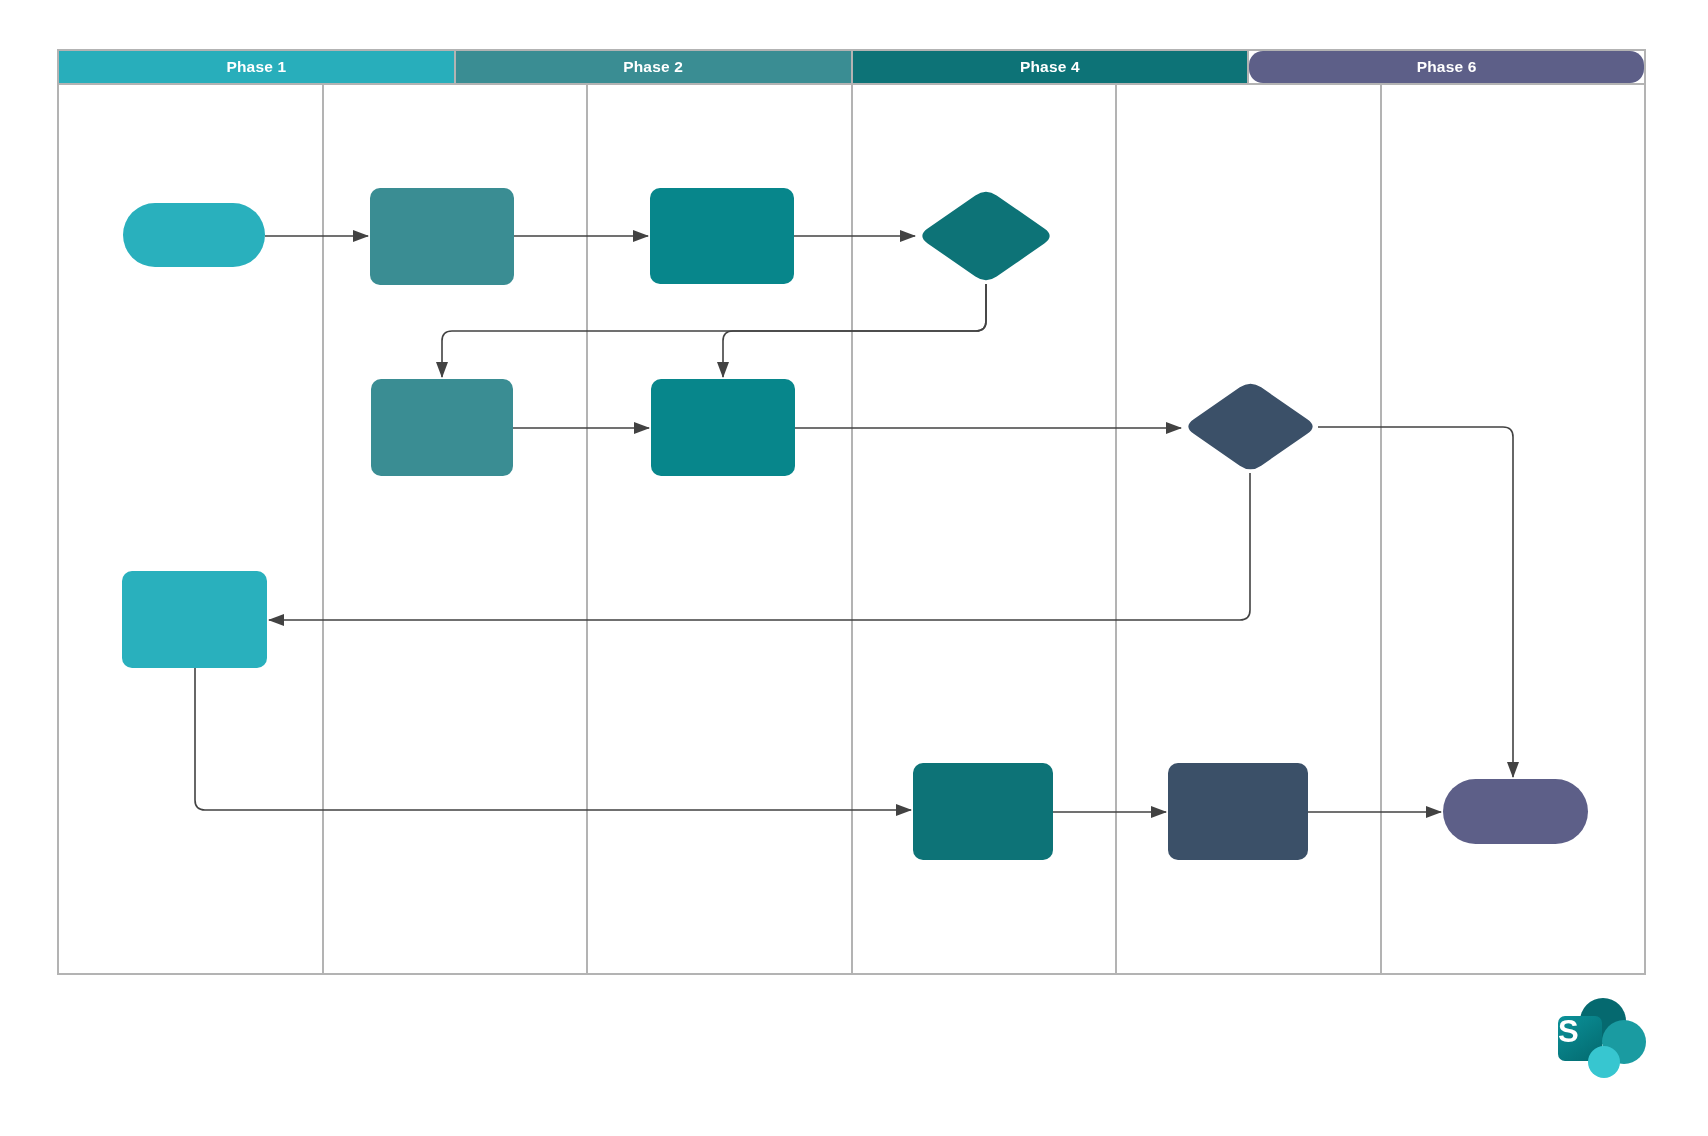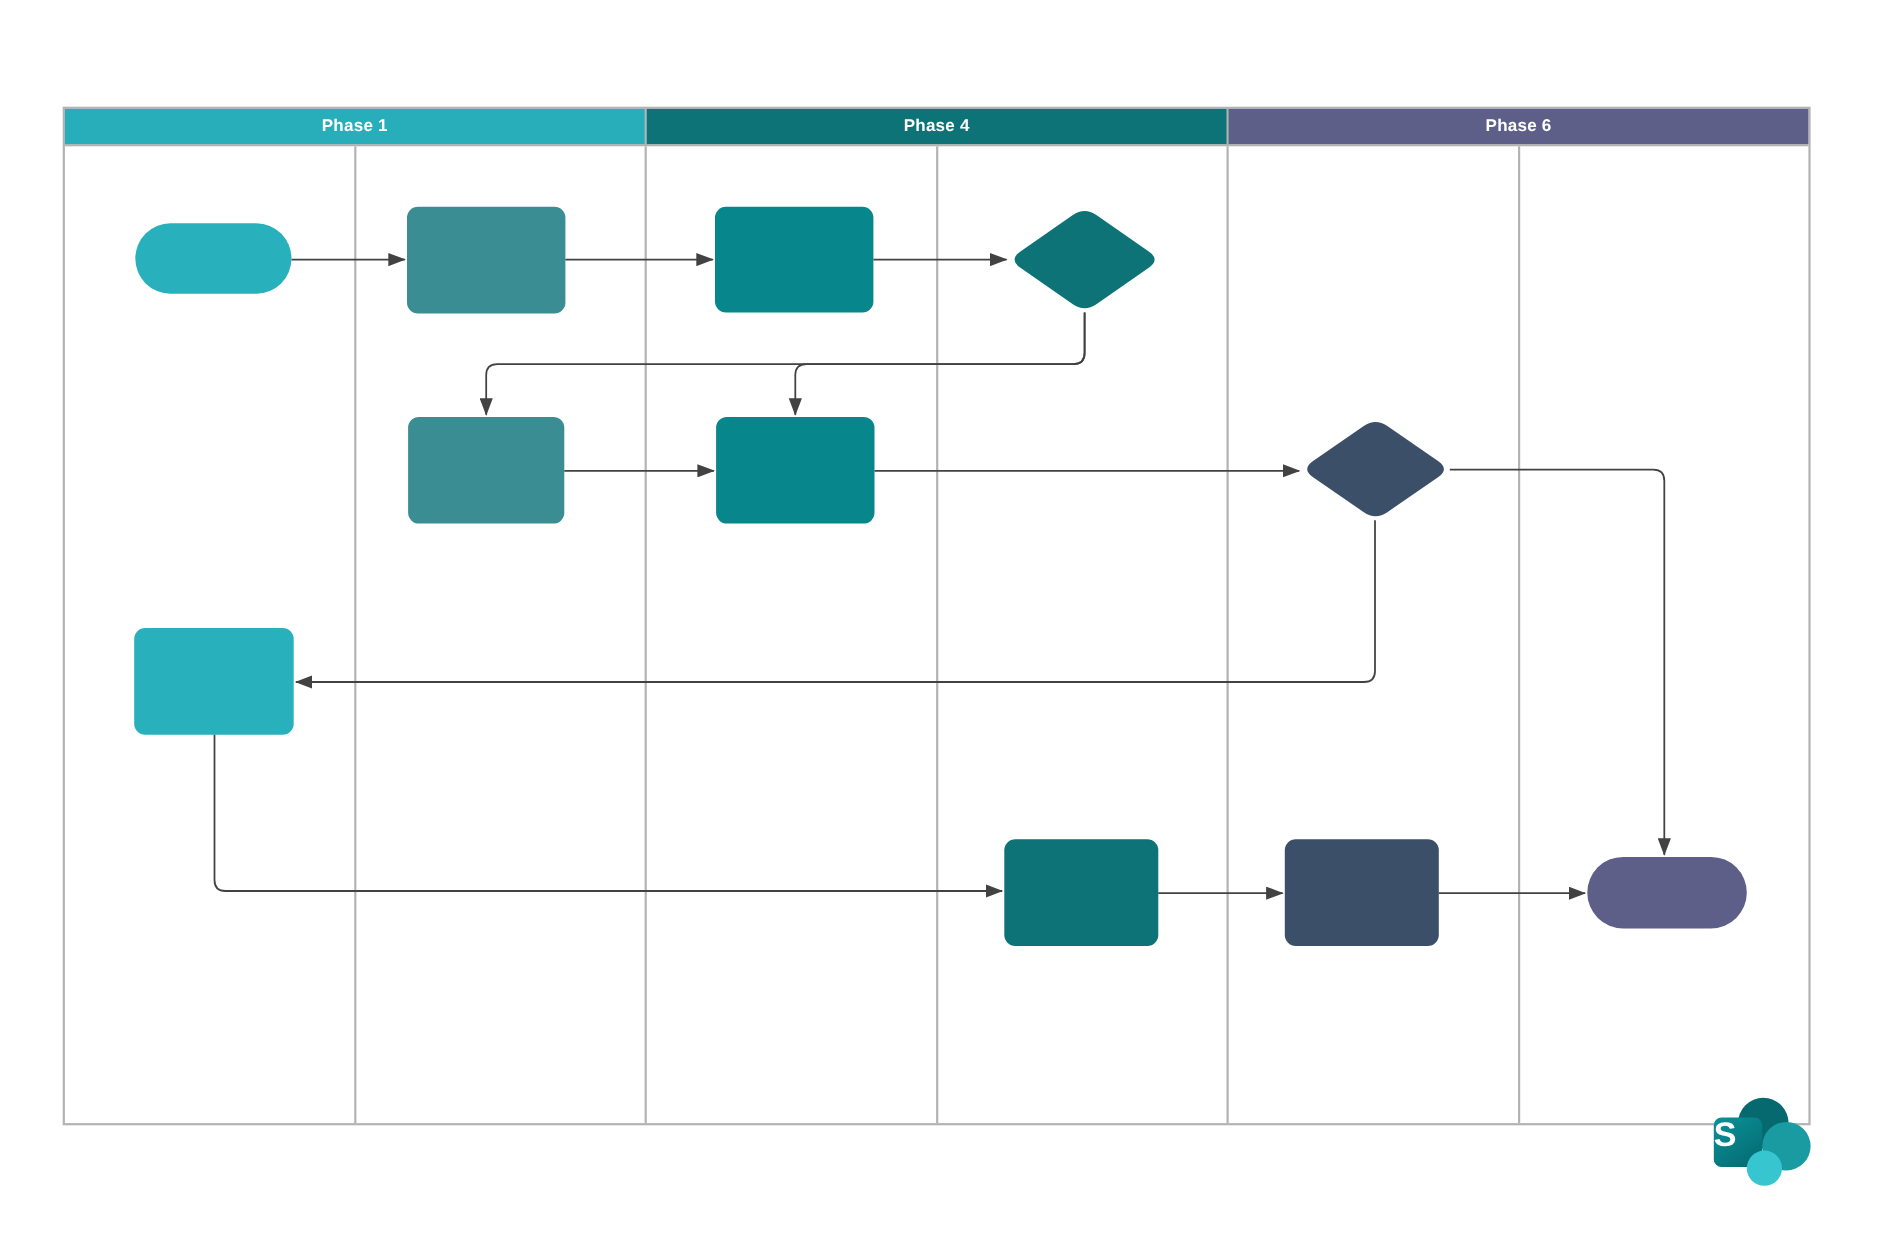--- a/index.html
+++ b/index.html
@@ -8,21 +8,20 @@
     width:1708px;height:1136px;background:#ffffff;overflow:hidden;
     font-family:"Liberation Sans", sans-serif;
   }
   .stage{position:relative;width:1708px;height:1136px;background:#ffffff;}
 
   
   .lane-table{
     position:absolute;left:57px;top:49px;width:1589px;height:926px;
     box-sizing:border-box;border:2px solid var(--lane-border,#b3b3b3);
     background:#ffffff;
-    margin-top:48px;
   }
   .lane-headers{
     display:flex;height:32px;border-bottom:2px solid var(--lane-border,#b3b3b3);
   }
   .lane-header{
     flex:1;display:flex;align-items:center;justify-content:center;
     color:#ffffff;font-weight:bold;font-size:15.5px;letter-spacing:.2px;
     border-right:2px solid var(--lane-border,#b3b3b3);
   }
   .lane-header:last-child{border-right:none;}
@@ -50,24 +49,27 @@
 </head>
 <body>
 
 <div class="stage">
 
   <div class="lane-table">
     <div class="lane-headers" id="lane-headers">
         <div class="lane-header" style="background: rgb(40, 174, 187);">
           <span>Phase 1</span>
         </div>
+        <div class="lane-header" style="background: rgb(58, 141, 147);">
+          <span>Phase 2</span>
+        </div>
         <div class="lane-header" style="background: rgb(13, 115, 119);">
           <span>Phase 4</span>
         </div>
-        <div class="lane-header" style="background: rgb(93, 95, 136);">
+        <div class="lane-header" style="background: rgb(93, 95, 136); border-radius: 14px;">
           <span>Phase 6</span>
         </div>
       </div>
     <div class="lane-body" id="lane-body">
         <div class="lane-col"></div>
         <div class="lane-col"></div>
         <div class="lane-col"></div>
         <div class="lane-col"></div>
         <div class="lane-col"></div>
         <div class="lane-col"></div>

